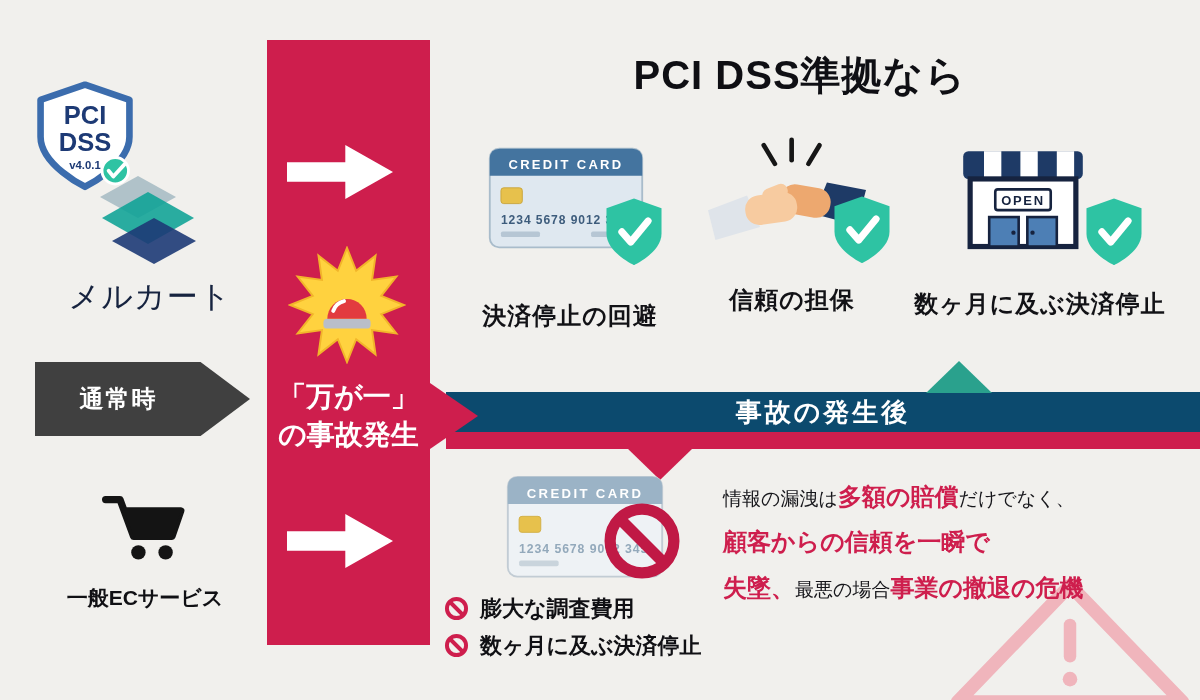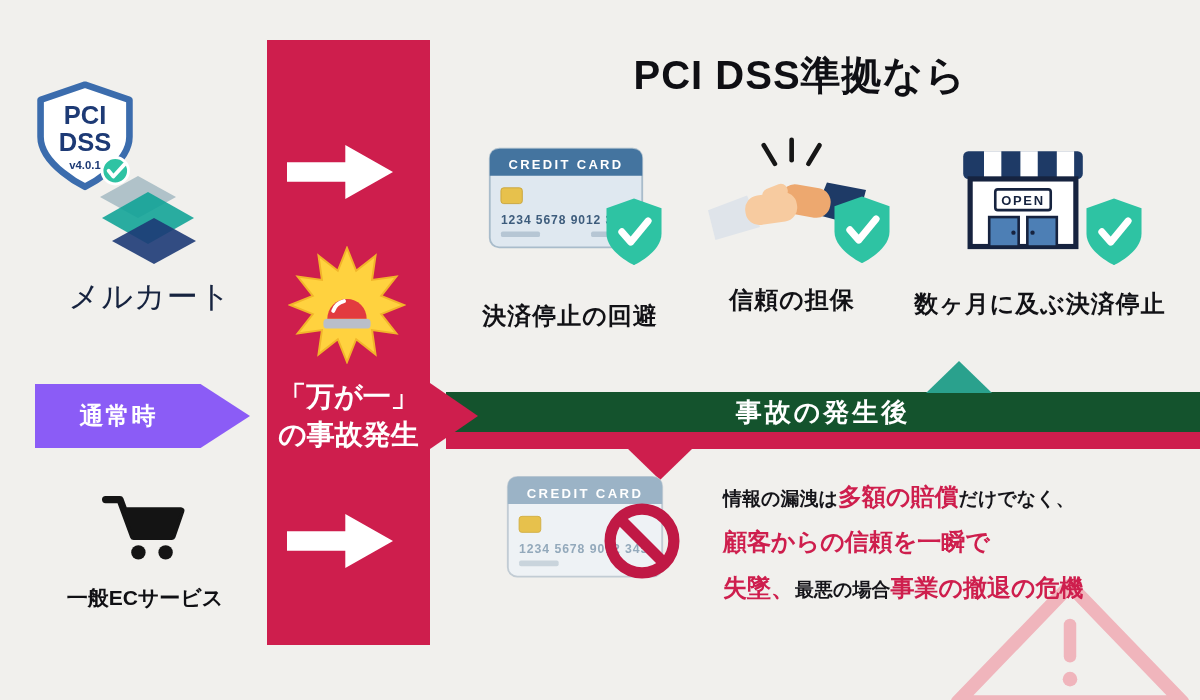--- a/index.html
+++ b/index.html
@@ -8,27 +8,27 @@
   .abs { position:absolute; }
 
   .vband { left:267px; top:40px; width:163px; height:605px; background:#ce1e4d; z-index:1; }
 
   .white-arrow {
     width:106px; height:54px; background:#fff; z-index:2;
     clip-path:polygon(0 32%,55% 32%,55% 0,100% 50%,55% 100%,55% 68%,0 68%);
   }
 
   .navy-band {
-    left:35px; top:384px; width:215px; height:64px; background:#8b5cf6; z-index:2;
+    left:35px; top:362px; width:215px; height:74px; background:#404040; z-index:2;
     clip-path:polygon(0 0,77% 0,100% 50%,77% 100%,0 100%);
     display:flex; align-items:center; justify-content:center; padding-right:48px;
   }
   .navy-band span { color:#fff; font-size:24px; font-weight:800; letter-spacing:2px; }
 
-  .teal-band { left:446px; top:392px; width:754px; height:40px; background:#14532d; z-index:1;
+  .teal-band { left:446px; top:392px; width:754px; height:40px; background:#0c4a6e; z-index:1;
     display:flex; align-items:center; justify-content:center; }
   .teal-band span { color:#fff; font-size:26px; font-weight:800; letter-spacing:3px; }
   .crimson-strip { left:446px; top:432px; width:754px; height:17px; background:#ce1e4d; z-index:1; }
   .teal-pointer-up { left:926px; top:361px; width:66px; height:32px; background:#2aa18d; z-index:1;
     clip-path:polygon(50% 0,100% 100%,0 100%); }
   .crimson-pointer-down { left:627px; top:448px; width:66px; height:32px; background:#ce1e4d; z-index:1;
     clip-path:polygon(0 0,100% 0,50% 100%); }
   .crimson-arrowhead { left:430px; top:383px; width:48px; height:66px; background:#ce1e4d; z-index:2;
     clip-path:polygon(0 0,100% 50%,0 100%); }
 
@@ -50,21 +50,21 @@
 
   .generic-label { left:20px; top:584px; width:250px; text-align:center;
     font-size:21px; font-weight:800; color:#101014; z-index:3; }
 
   .risk-list { left:443px; top:590px; z-index:3; }
   .risk-row { display:flex; align-items:center; gap:10px; height:37px; }
   .risk-row span { font-size:22px; font-weight:800; color:#101014; }
 
   .consequence { left:723px; top:478px; width:472px; z-index:3; }
   .cons-line { display:flex; align-items:baseline; flex-wrap:wrap; margin-bottom:7px; }
-  .seg { font-size:19px; font-weight:700; color:#15151a; line-height:1.6; }
+  .seg { font-size:19px; font-weight:400; color:#15151a; line-height:1.6; }
   .seg.accent { font-size:24px; font-weight:800; color:#ce1e4d; }
 </style>
 </head>
 <body>
 
 <div class="stage">
 
   <div class="abs vband"></div>
 
   <div class="abs white-arrow" style="left:287px;top:145px;"></div>
@@ -187,20 +187,36 @@
       <rect x="15" y="45" width="23" height="17" rx="3" fill="#e7c14c" stroke="#d2af45"></rect>
       <text x="15" y="84" font-size="13" font-weight="bold" fill="#93a9bb" letter-spacing="1">1234 5678 9012 345</text>
       <rect x="15" y="92" width="42" height="6" rx="2" fill="#c9d4dc"></rect>
     </svg>
     <svg class="shield-badge" style="left:92px;top:26px;width:90px;" viewBox="0 0 48 48">
       <circle cx="24" cy="24" r="17" fill="none" stroke="#c01945" stroke-width="6"></circle>
       <line x1="12" y1="12" x2="36" y2="36" stroke="#c01945" stroke-width="6"></line>
     </svg>
   </div>
 
+  <div class="abs risk-list">
+    <div class="risk-row">
+      <svg style="width:27px;height:27px;" viewBox="0 0 48 48">
+        <circle cx="24" cy="24" r="17" fill="none" stroke="#ce1e4d" stroke-width="7"></circle>
+        <line x1="12" y1="12" x2="36" y2="36" stroke="#ce1e4d" stroke-width="7"></line>
+      </svg>
+      <span>膨大な調査費用</span>
+    </div>
+    <div class="risk-row">
+      <svg style="width:27px;height:27px;" viewBox="0 0 48 48">
+        <circle cx="24" cy="24" r="17" fill="none" stroke="#ce1e4d" stroke-width="7"></circle>
+        <line x1="12" y1="12" x2="36" y2="36" stroke="#ce1e4d" stroke-width="7"></line>
+      </svg>
+      <span>数ヶ月に及ぶ決済停止</span>
+    </div>
+  </div>
 
   <svg class="abs" style="left:945px;top:575px;width:250px;z-index:2;opacity:0.8;" viewBox="0 0 240 130">
     <path d="M120 10 L228 122 H12 Z" fill="none" stroke="#f0a7b1" stroke-width="13" stroke-linejoin="round"></path>
     <rect x="114" y="42" width="12" height="42" rx="6" fill="#f0a7b1"></rect>
     <circle cx="120" cy="100" r="7" fill="#f0a7b1"></circle>
   </svg>
 
   <div class="abs consequence">
     <p class="cons-line">
       <span class="seg">情報の漏洩は</span>

